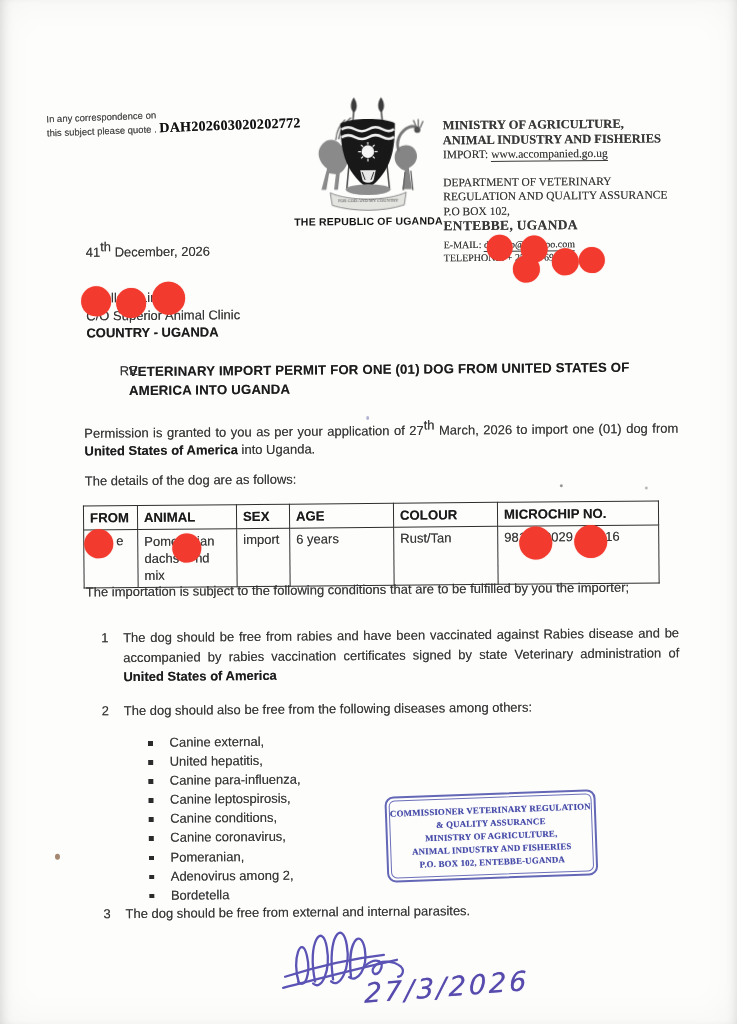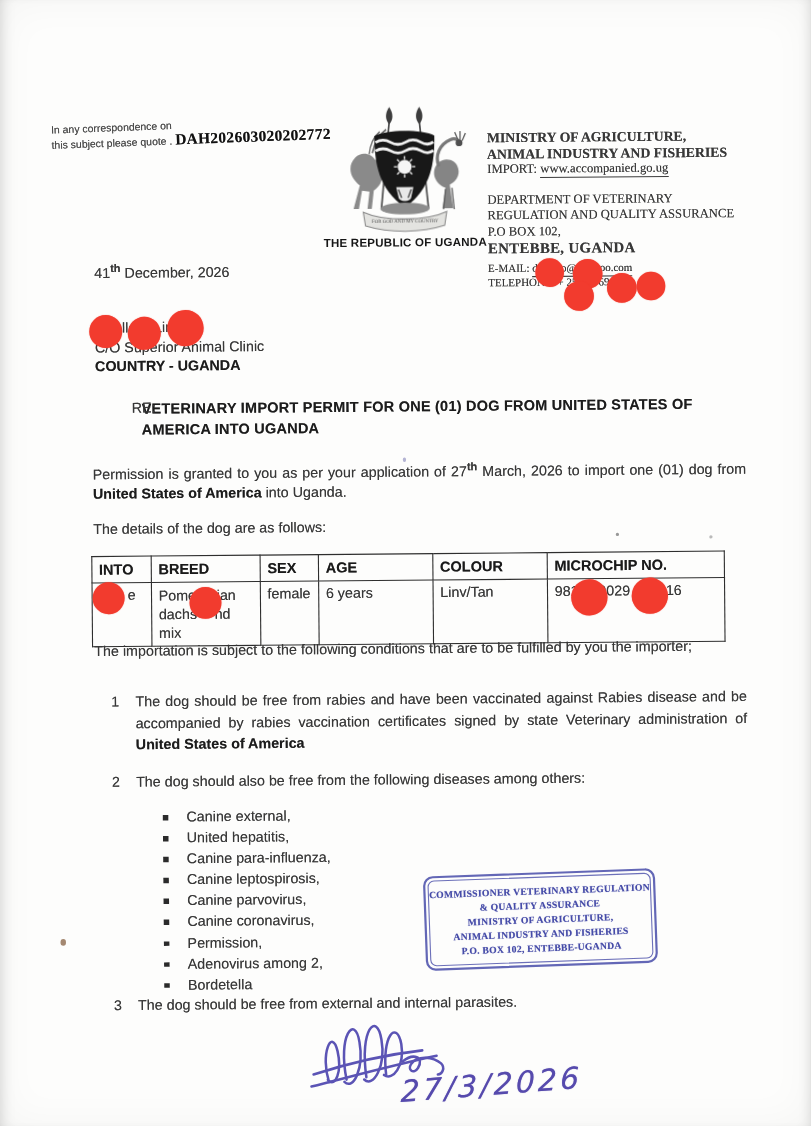--- a/index.html
+++ b/index.html
@@ -24,21 +24,21 @@
   #emblem-caption{left:295px;top:215px;width:152px;text-align:center;font-size:10.5px;font-weight:bold;letter-spacing:.2px;}
 
   
   #ministry{left:446px;top:119px;width:290px;font-size:12px;line-height:14.5px;}
   #ministry .big{font-weight:bold;font-size:12.5px;}
   #ministry .mid{font-size:11.5px;}
   #ministry .city{font-weight:bold;font-size:13.5px;letter-spacing:.3px;margin-top:1px;}
   #ministry .small{font-size:10px;line-height:13px;}.vgap13{height:13px}.vgap4{height:4px}
 
   #date-line{left:88px;top:237px;font-size:13px;}
-  sup{font-size:10px;font-weight:bold;}
+  sup{font-size:13px;}
 
   #addressee{left:88px;top:287px;font-size:13px;line-height:17.5px;}
 
   #re-block{left:88px;top:361px;width:600px;}
   #re-block .lbl{position:absolute;left:0;top:0;font-weight:normal;font-size:13px;padding-left:33px;}
   #re-block .subject{margin-left:42px;width:558px;font-weight:bold;font-size:13.2px;line-height:18.5px;letter-spacing:.2px;color:#1c1c1c;}
 
   #para1{left:85px;top:417px;width:594px;font-size:13px;line-height:17.5px;text-align:justify;}
   #details-intro{left:85px;top:471px;font-size:13px;}
 
@@ -194,36 +194,36 @@
       <colgroup>
           <col style="width:54px">
           <col style="width:99px">
           <col style="width:53px">
           <col style="width:104px">
           <col style="width:104px">
           <col style="width:161px">
         </colgroup>
       <tbody>
           <tr class="hdr">
-        <td>INTO</td>
-        <td>BREED</td>
+        <td>FROM</td>
+        <td>ANIMAL</td>
         <td>SEX</td>
         <td>AGE</td>
         <td>COLOUR</td>
         <td>MICROCHIP NO.</td>
       </tr>
       <tr>
         <td><span>F</span><span class="gap g18"></span><span>e</span></td>
         <td class="brd">
           <span>Pomeranian</span><br>
           <span>dachs</span><span class="gap g16"></span><span>nd mix</span>
         </td>
-        <td>female</td>
+        <td>import</td>
         <td>6 years</td>
-        <td>Linv/Tan</td>
+        <td>Rust/Tan</td>
         <td><span>981</span><span class="gap g18"></span><span>0029</span><span class="gap g18"></span><span>5316</span></td>
       </tr>
     </tbody>
       </table>
 
     <div id="para2" class="abs sans scan">The importation is subject to the following conditions that are to be fulfilled by you the importer;</div>
 
     <div id="cond1" class="cond sans scan">
       <span class="num">1</span>
       <div class="ctext">
@@ -248,29 +248,29 @@
       <div class="brow">
           <span class="sq"></span>
           <span>Canine para-influenza,</span>
         </div>
       <div class="brow">
           <span class="sq"></span>
           <span>Canine leptospirosis,</span>
         </div>
       <div class="brow">
           <span class="sq"></span>
-          <span>Canine parvovirus,</span>
+          <span>Canine conditions,</span>
         </div>
       <div class="brow">
           <span class="sq"></span>
           <span>Canine coronavirus,</span>
         </div>
       <div class="brow">
           <span class="sq"></span>
-          <span>Permission,</span>
+          <span>Pomeranian,</span>
         </div>
       <div class="brow">
           <span class="sq"></span>
           <span>Adenovirus among 2,</span>
         </div>
       <div class="brow">
           <span class="sq"></span>
           <span>Bordetella</span>
         </div>
     </div>

